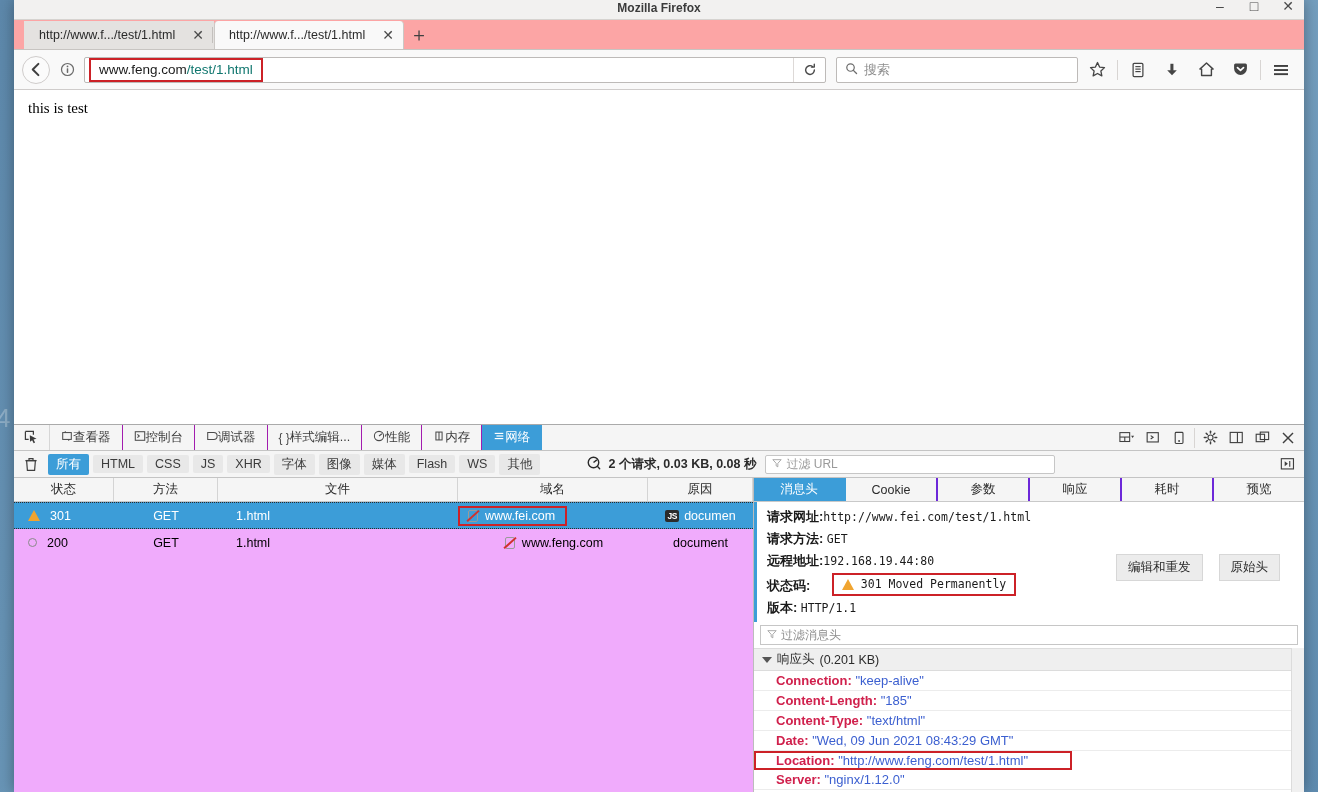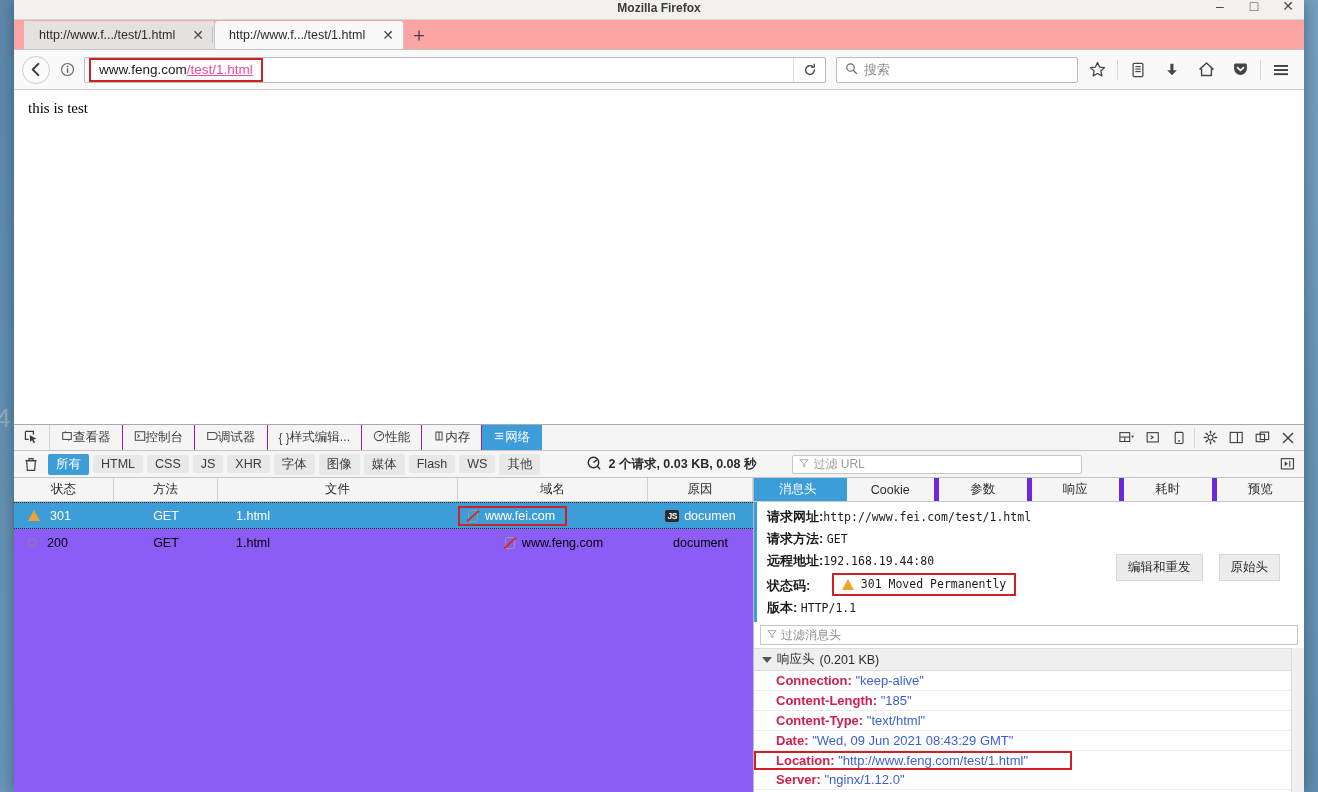--- a/index.html
+++ b/index.html
@@ -108,21 +108,21 @@
   }
   #urlbar-text {
     position: absolute; left: 4px; top: 0; height: 24px;
     display: flex; align-items: center; padding: 0 8px;
     font-size: 13.5px; white-space: nowrap;
     border: 2px solid #cc2127;
     background: #fff;
     z-index: 3;
   }
   .url-strong { color: #1a1a1a; }
-  .url-dim { color: #ec4899; text-decoration: underline; }
+  .url-dim { color: #0f766e; }
   #reload-btn {
     position: absolute; right: 0; top: 0; width: 32px; height: 24px;
     display:flex; align-items:center; justify-content:center;
     border-left: 1px solid #ddd9d7; color:#4a4a4a; cursor:pointer; font-size:14px;
   }
   #searchbar {
     width: 242px; height: 26px; display: flex; align-items: center; gap: 6px;
     padding: 0 8px; background: #fff; border: 1px solid #bdbab8; border-radius: 2px;
     color: #8c8c8c; font-size: 13px; margin-left: 6px;
   }
@@ -178,33 +178,33 @@
     background: #e8e8e8;
   }
   .filter-chip.active { background:#3c9dd8; color:#fff; }
   #trash-btn { width:22px; display:flex; align-items:center; justify-content:center;
                color:#3f3f3f; cursor:pointer; margin-right:2px; }
   #dt-summary {
     margin-left: 42px; display:flex; align-items:center; gap:7px;
     font-weight:bold; color:#2b2b2b; font-size:12.5px; white-space:nowrap;
   }
   #url-filter {
-    width: 290px; height: 19px; margin-left: 32px;
+    width: 290px; height: 19px; margin-left: 5px;
     background:#fff; border:1px solid #c6c6c6; border-radius:2px;
     display:flex; align-items:center; gap:4px; padding: 0 6px;
     color:#9a9a9a; font-size:12px;
   }
   #persist-btn { margin-left:auto; width:22px; display:flex; align-items:center;
                  justify-content:center; color:#3f3f3f; cursor:pointer; }
 
   #dt-body { flex:1 1 auto; display:flex; min-height:0; }
 
   
   #req-list { width: 740px; flex:0 0 740px; display:flex; flex-direction:column;
-              background:#8b5cf6; border-right:1px solid #bcbcbc; min-height:0; }
+              background:#f0abfc; border-right:1px solid #bcbcbc; min-height:0; }
   #req-head { display:flex; height:24px; flex:0 0 24px; align-items:center;
               background:#f5f5f5; border-bottom:1px solid #c9c9c9; color:#2b2b2b; }
   #req-head > div { text-align:center; border-right:1px solid #d4d4d4; line-height:23px; }
   .req-row { display:flex; height:27px; align-items:center; cursor:pointer; }
   .req-row.selected { background:#3c9dd8; color:#fff; border-top:1px dotted #2b2b2b;
                       border-bottom:1px dotted #2b2b2b; }
   .req-row .c-status { display:flex; align-items:center; gap:10px; padding-left:14px; }
   .c-method { text-align:center; }
   .c-file { padding-left: 18px; }
   .c-domain { display:flex; align-items:center; gap:6px; justify-content:center; }
@@ -222,21 +222,21 @@
                    border:1.6px solid #9a9a9a; border-radius:2px; }
   .nosec::after { content:""; position:absolute; left:-1px; top:6px; width:16px; height:1.8px;
                   background:#d0312d; transform:rotate(-42deg); }
 
   
   #details { flex:1 1 auto; display:flex; flex-direction:column; min-width:0;
              background:#fff; position:relative; }
   #det-tabs { height:24px; flex:0 0 24px; display:flex; background:#f5f5f5;
               border-bottom:1px solid #c9c9c9; }
   .det-tab { flex:1; display:flex; align-items:center; justify-content:center;
-             border-right:5px solid #6d28d9; color:#2b2b2b; cursor:pointer; }
+             border-right:2px solid #6d28d9; color:#2b2b2b; cursor:pointer; }
   .det-tab.active { background:#3c9dd8; color:#fff; border-right-color:#3c9dd8; }
   #det-summary { padding: 4px 0 3px 10px; border-left:3px solid #3c9dd8; position:relative; }
   .sum-row { padding: 1px 0; line-height:19px; white-space:nowrap; }
   .sum-key { font-weight:bold; color:#1a1a1a; font-size:13px; }
   .sum-val { font-family:"DejaVu Sans Mono", monospace; font-size:11.5px; color:#1a1a1a; }
   .status-hl { display:inline-flex; align-items:center; gap:7px;
                border:2px solid #cc2127; padding:0px 8px; margin-left:18px; }
   #det-actions { position:absolute; right:24px; top:52px; display:flex; gap:16px; }
   .det-btn { background:#ececec; border:1px solid #d7d7d7; padding:4px 11px;
              font-size:12.5px; color:#2b2b2b; cursor:pointer; }

